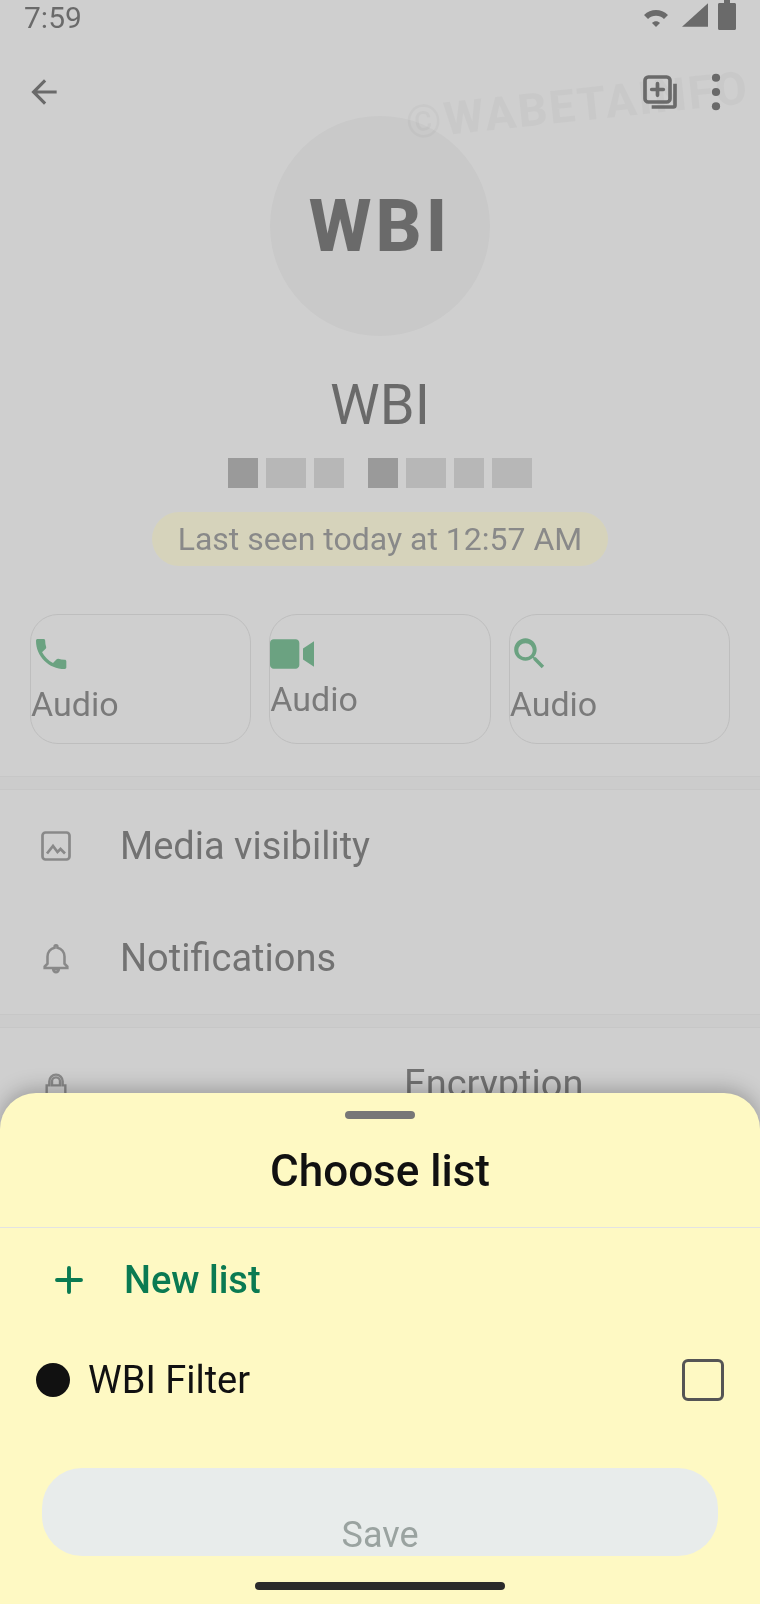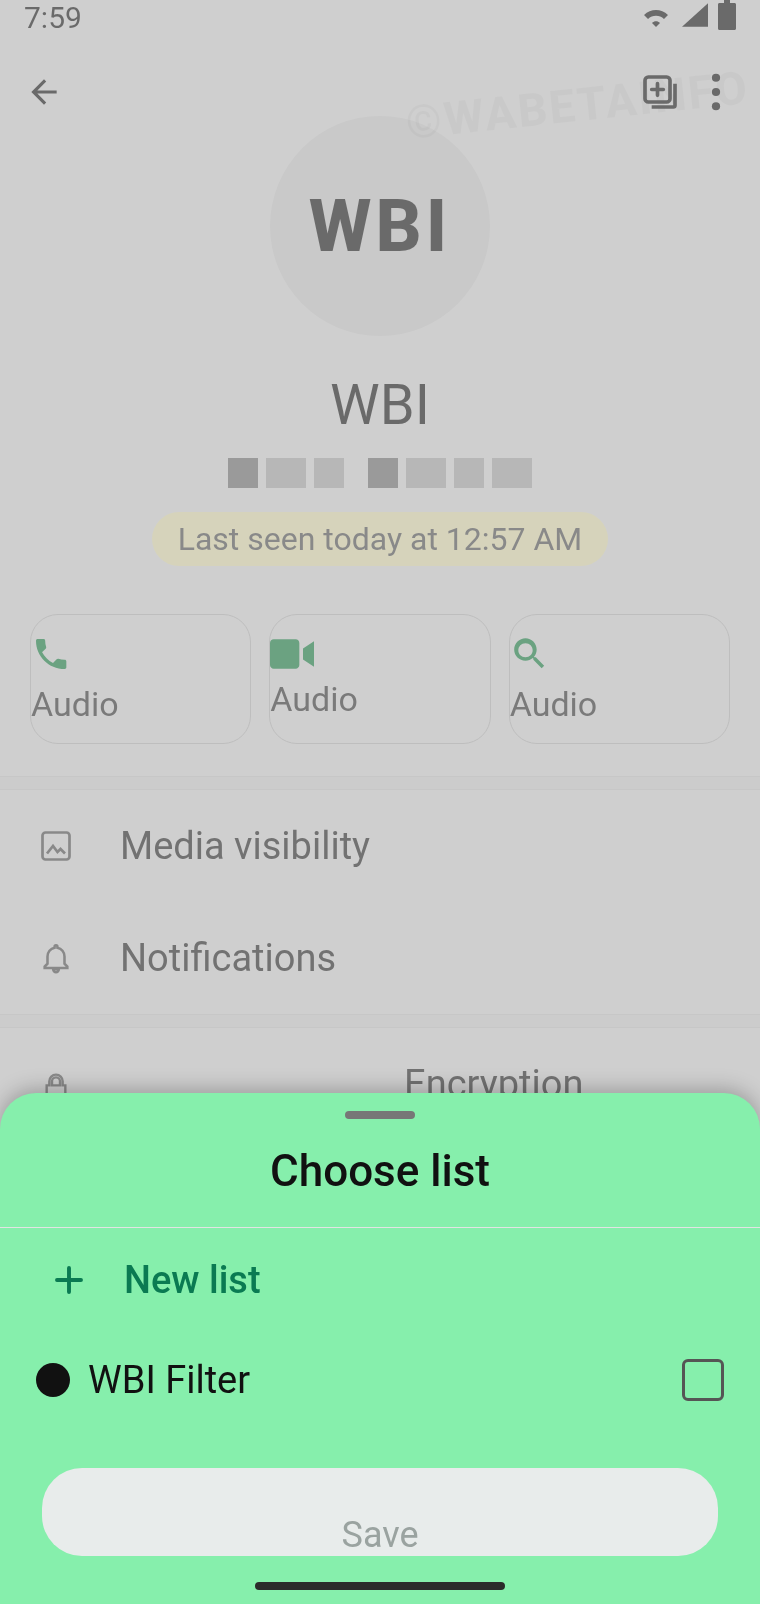--- a/index.html
+++ b/index.html
@@ -35,21 +35,21 @@
 
   .list-row { display:flex; align-items:center; gap:44px; padding: 34px 36px; color:#222; }
   .list-row .row-icon { width:40px; display:flex; justify-content:center; color:#555; }
   .list-title { font-size: 38px; }
   .list-sub { font-size: 30px; color:#666; margin-top:6px; }
 
   
   .overlay { position:absolute; inset:0; background: rgba(180,180,180,0.55); }
 
   
-  .sheet { position:absolute; left:0; right:0; bottom:0; background:#86efac; border-top-left-radius: 36px; border-top-right-radius: 36px; box-shadow: 0 -4px 20px rgba(0,0,0,0.25); padding-bottom: 40px; }
+  .sheet { position:absolute; left:0; right:0; bottom:0; background:#fef9c3; border-top-left-radius: 36px; border-top-right-radius: 36px; box-shadow: 0 -4px 20px rgba(0,0,0,0.25); padding-bottom: 40px; }
   .drag-handle { width: 70px; height: 8px; background:#777; border-radius: 4px; margin: 18px auto 26px; }
   .sheet-title { text-align:center; font-size: 44px; font-weight:500; color:#111; padding-bottom: 30px; border-bottom:1px solid #e3e3e3; }
   .sheet-row { display:flex; align-items:center; padding: 30px 36px; gap: 34px; margin-left: 12px; }
   .sheet-row.newlist { color:#0a7a52; }
   .plus-icon { width:42px; height:42px; display:flex; align-items:center; justify-content:center; }
   .new-list-label { font-size: 38px; font-weight:500; }
   .filter-row { display:flex; align-items:center; padding: 26px 36px; gap: 18px; }
   .dot { width:34px; height:34px; border-radius:17px; background:#111; }
   .filter-label { flex:1; font-size:38px; color:#111; }
   .checkbox { width:42px; height:42px; border: 3px solid #555; border-radius:6px; }

